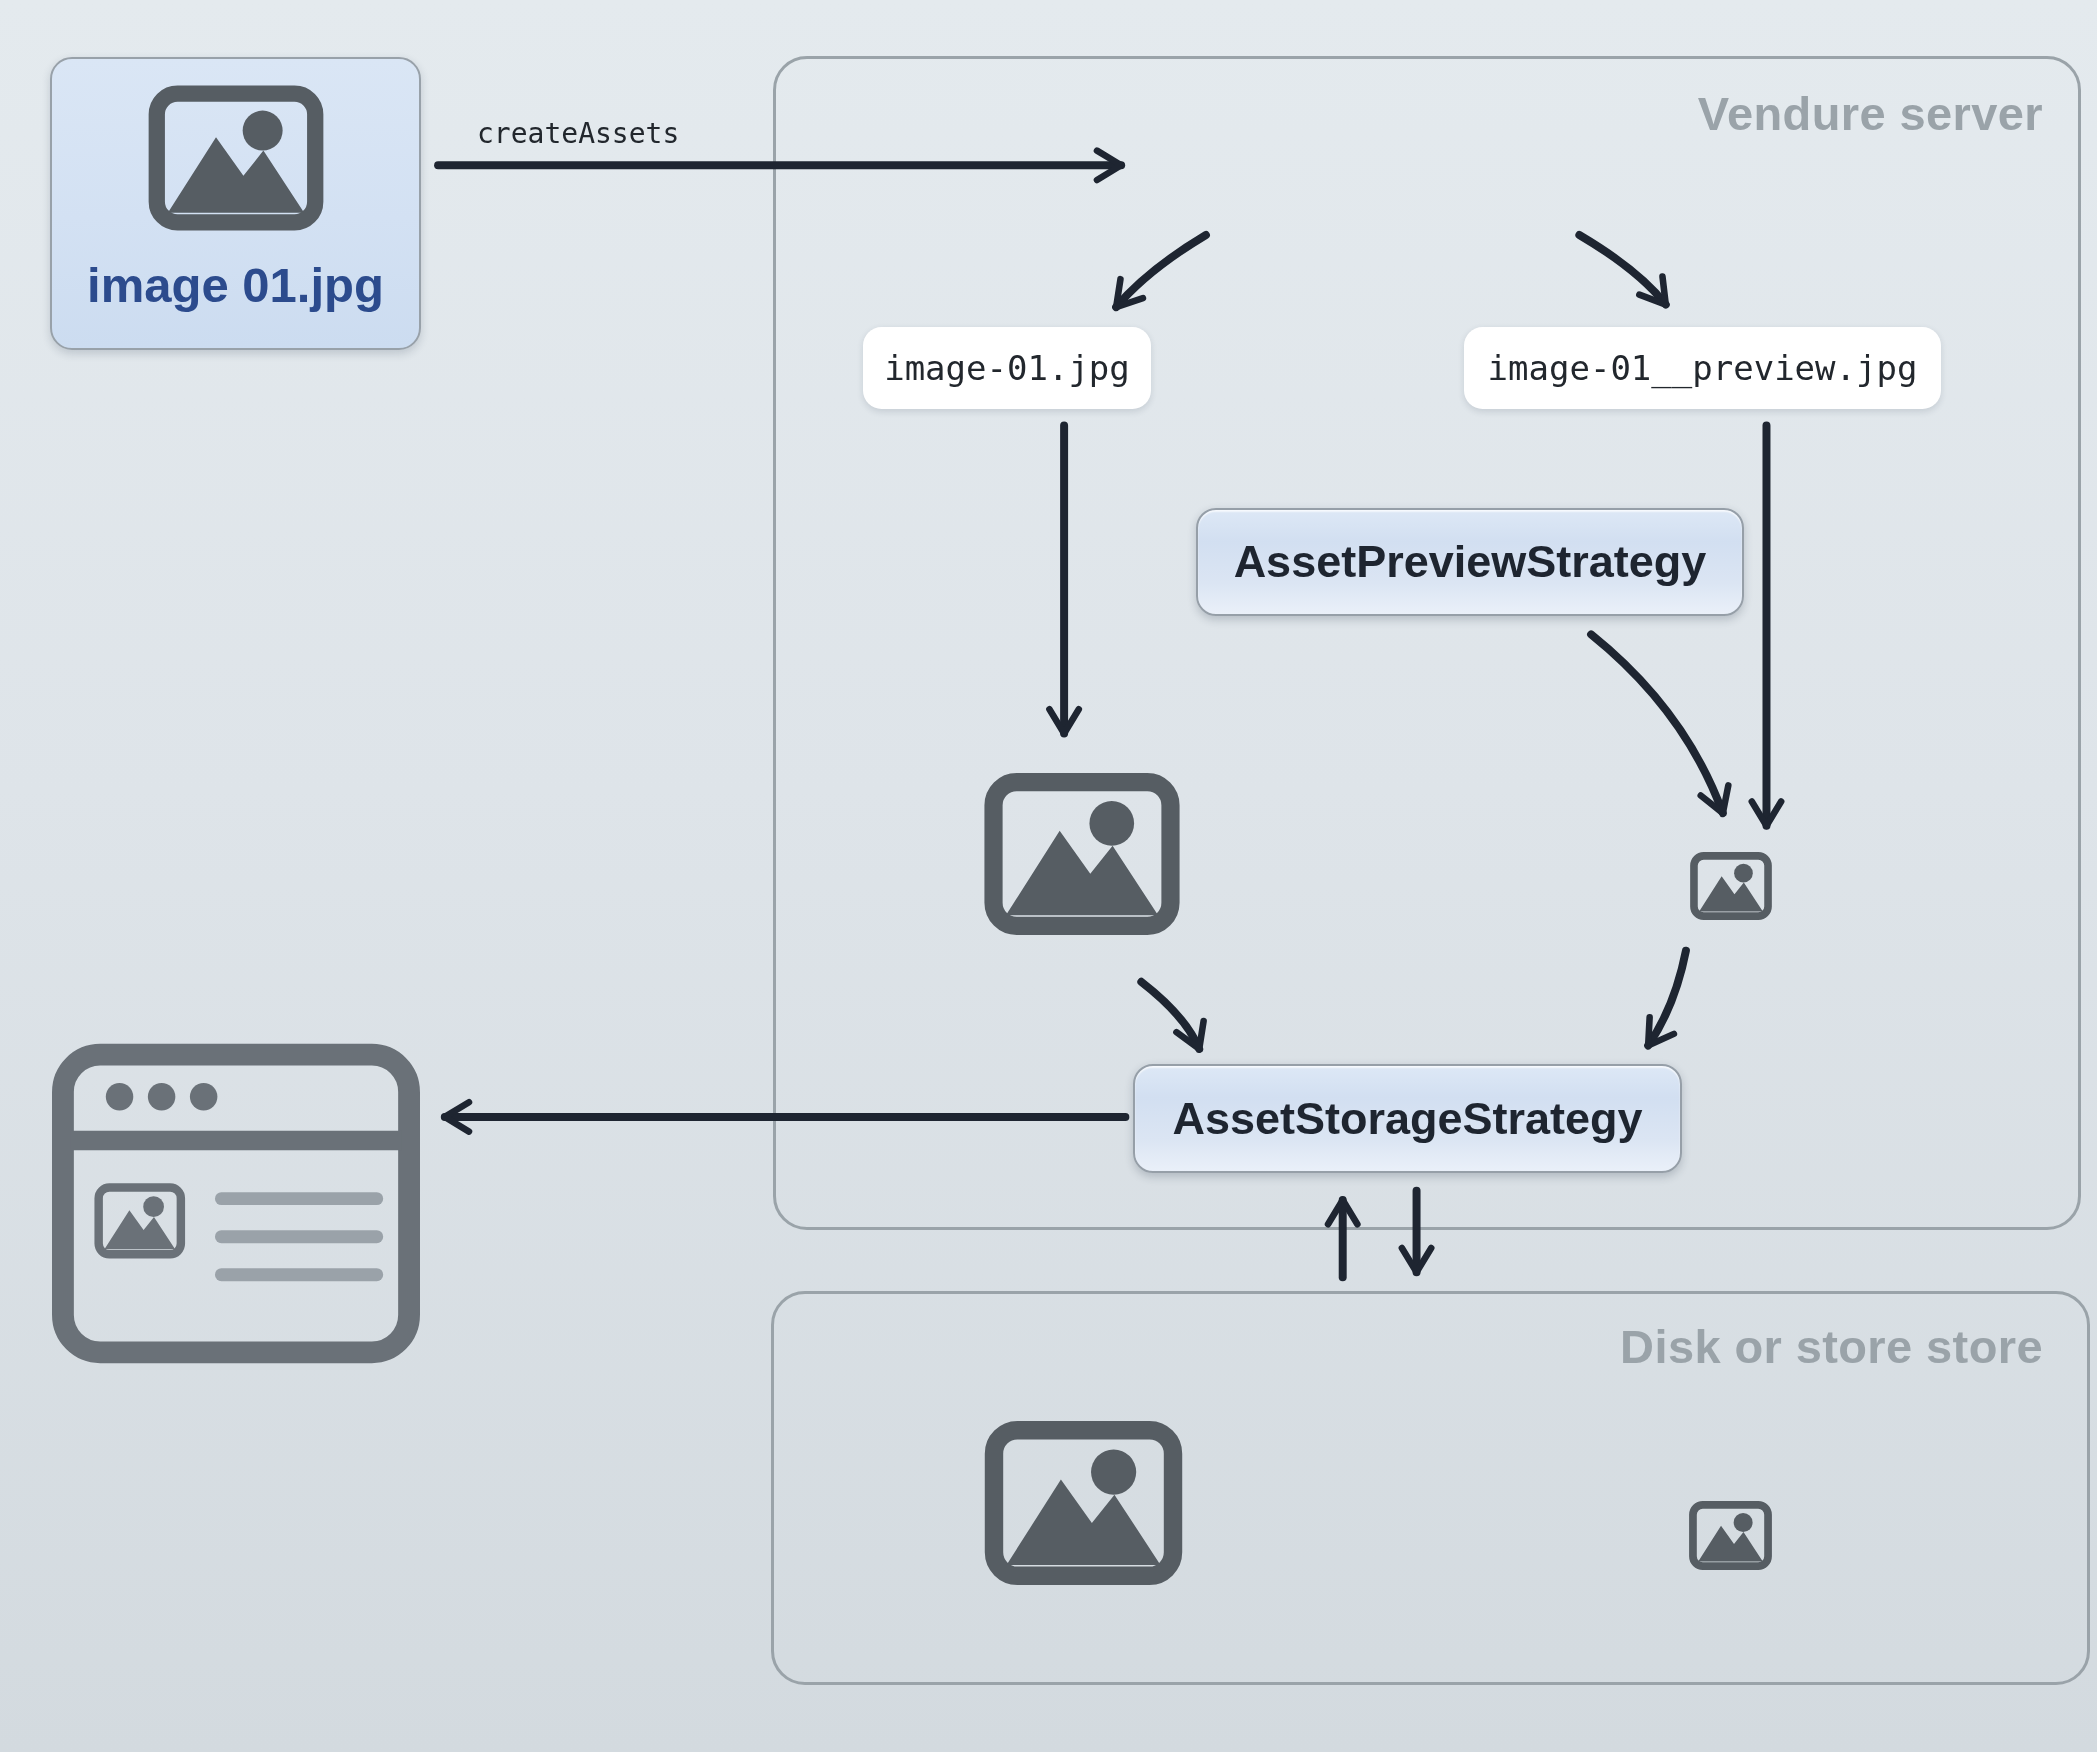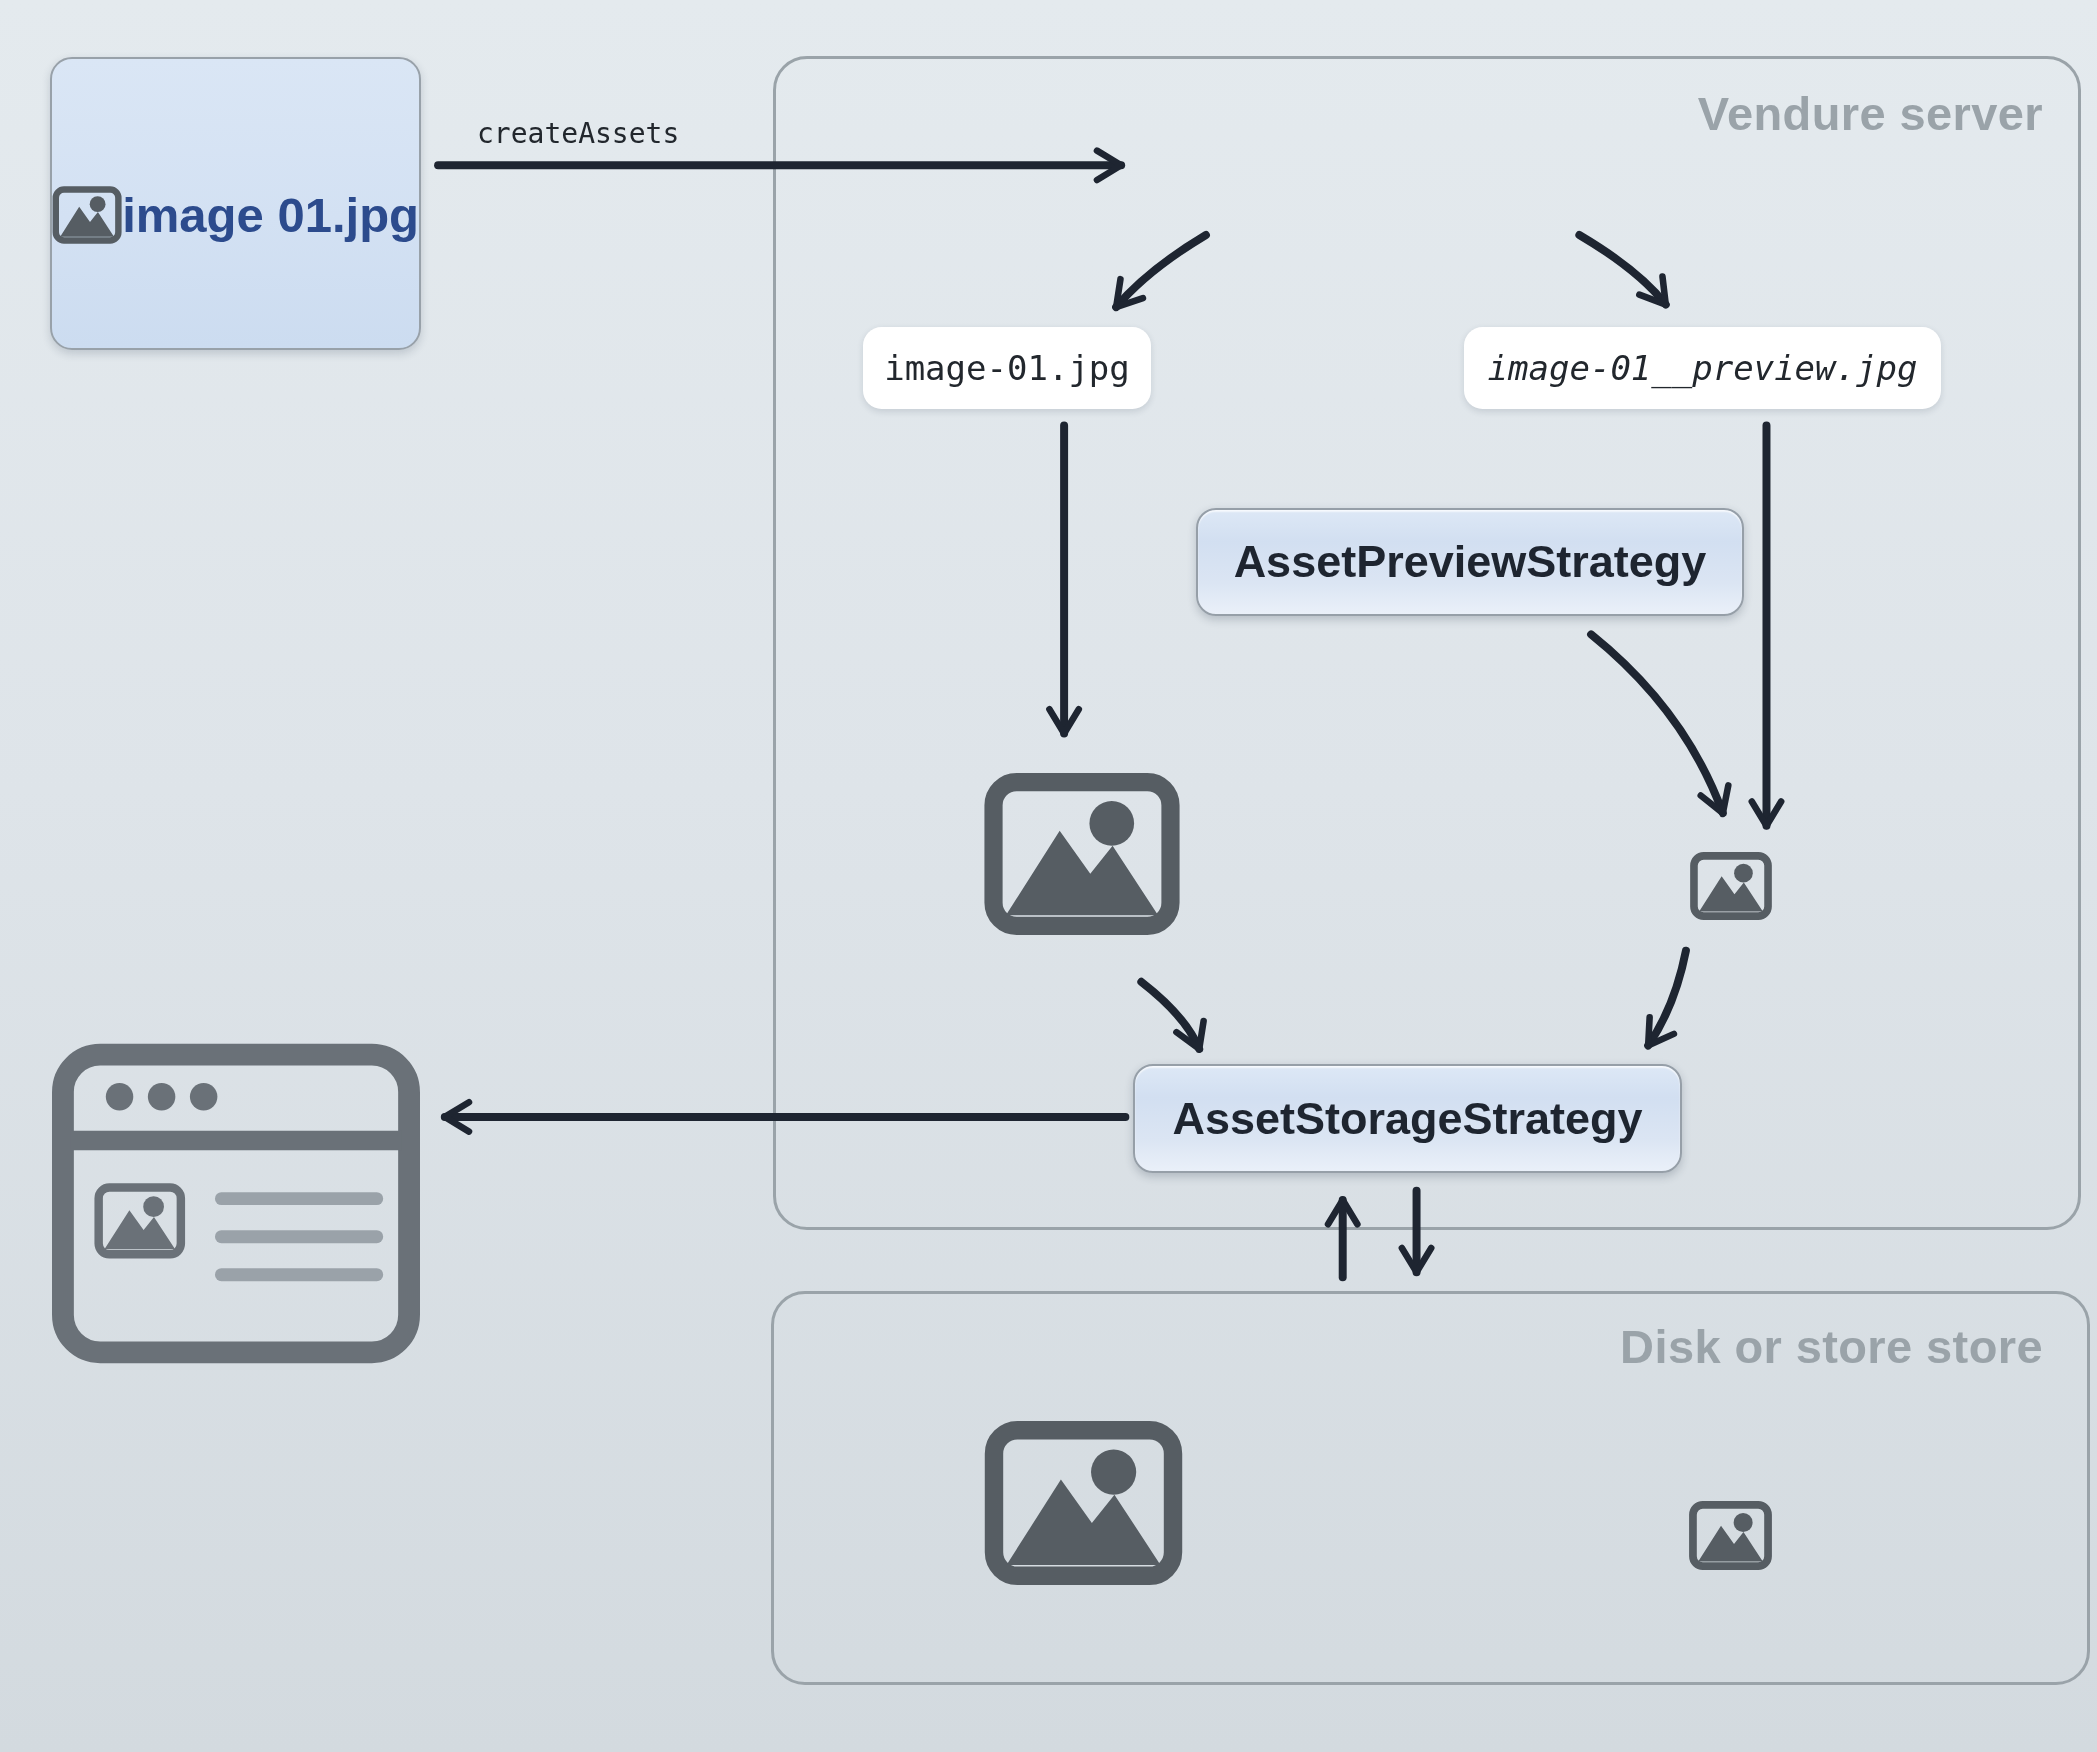--- a/index.html
+++ b/index.html
@@ -45,21 +45,21 @@
     background:#ffffff;
     border-radius:18.5px;
     box-shadow:0 2.5px 6.7px rgba(40,55,75,0.14);
     font-family:"DejaVu Sans Mono",monospace;
     font-size:34px;color:#22272d;
     white-space:nowrap;
   }
 
   
   .upload-box{
-    display:flex;flex-direction:row;align-items:center;
+    display:flex;flex-direction:column;align-items:center;
     background:linear-gradient(180deg,#dae6f5 0%,#d3e1f3 55%,#ccdcf0 100%);
     border:2.5px solid #98a1a9;
     border-radius:22px;
     box-shadow:0 3.4px 8.4px rgba(40,55,75,0.18);
   }
   .upload-box .upload-label{
     font-weight:bold;font-size:49px;color:#2c4b8d;white-space:nowrap;
   }
 
   .mono-label{
@@ -115,21 +115,21 @@
 
   <div class="abs mono-label" style="left:477px;top:117px;">createAssets</div>
 
 
   <div class="abs strategy-box" style="left:1196px;top:508px;width:544px;height:104px;">AssetPreviewStrategy</div>
 
   <div class="abs strategy-box" style="left:1133px;top:1064px;width:545px;height:105px;">AssetStorageStrategy</div>
 
   <div class="abs chip" style="left:863px;top:327px;width:288px;height:82px;">image-01.jpg</div>
 
-  <div class="abs chip" style="left:1464px;top:327px;width:477px;height:82px;font-style:italic;">image-01__preview.jpg</div>
+  <div class="abs chip" style="left:1464px;top:327px;width:477px;height:82px;">image-01__preview.jpg</div>
 
   <svg class="abs block icon-gray" style="left:982px;top:768px;" width="200" height="172" viewBox="0 0 120 104">
     <use href="#img-icon"></use>
   </svg>
   <svg class="abs block icon-gray" style="left:1689px;top:850px;" width="84" height="72" viewBox="0 0 120 104">
     <use href="#img-icon"></use>
   </svg>
 
   <svg class="abs block icon-gray" style="left:983px;top:1416px;" width="201" height="174" viewBox="0 0 120 104">
     <use href="#img-icon"></use>

